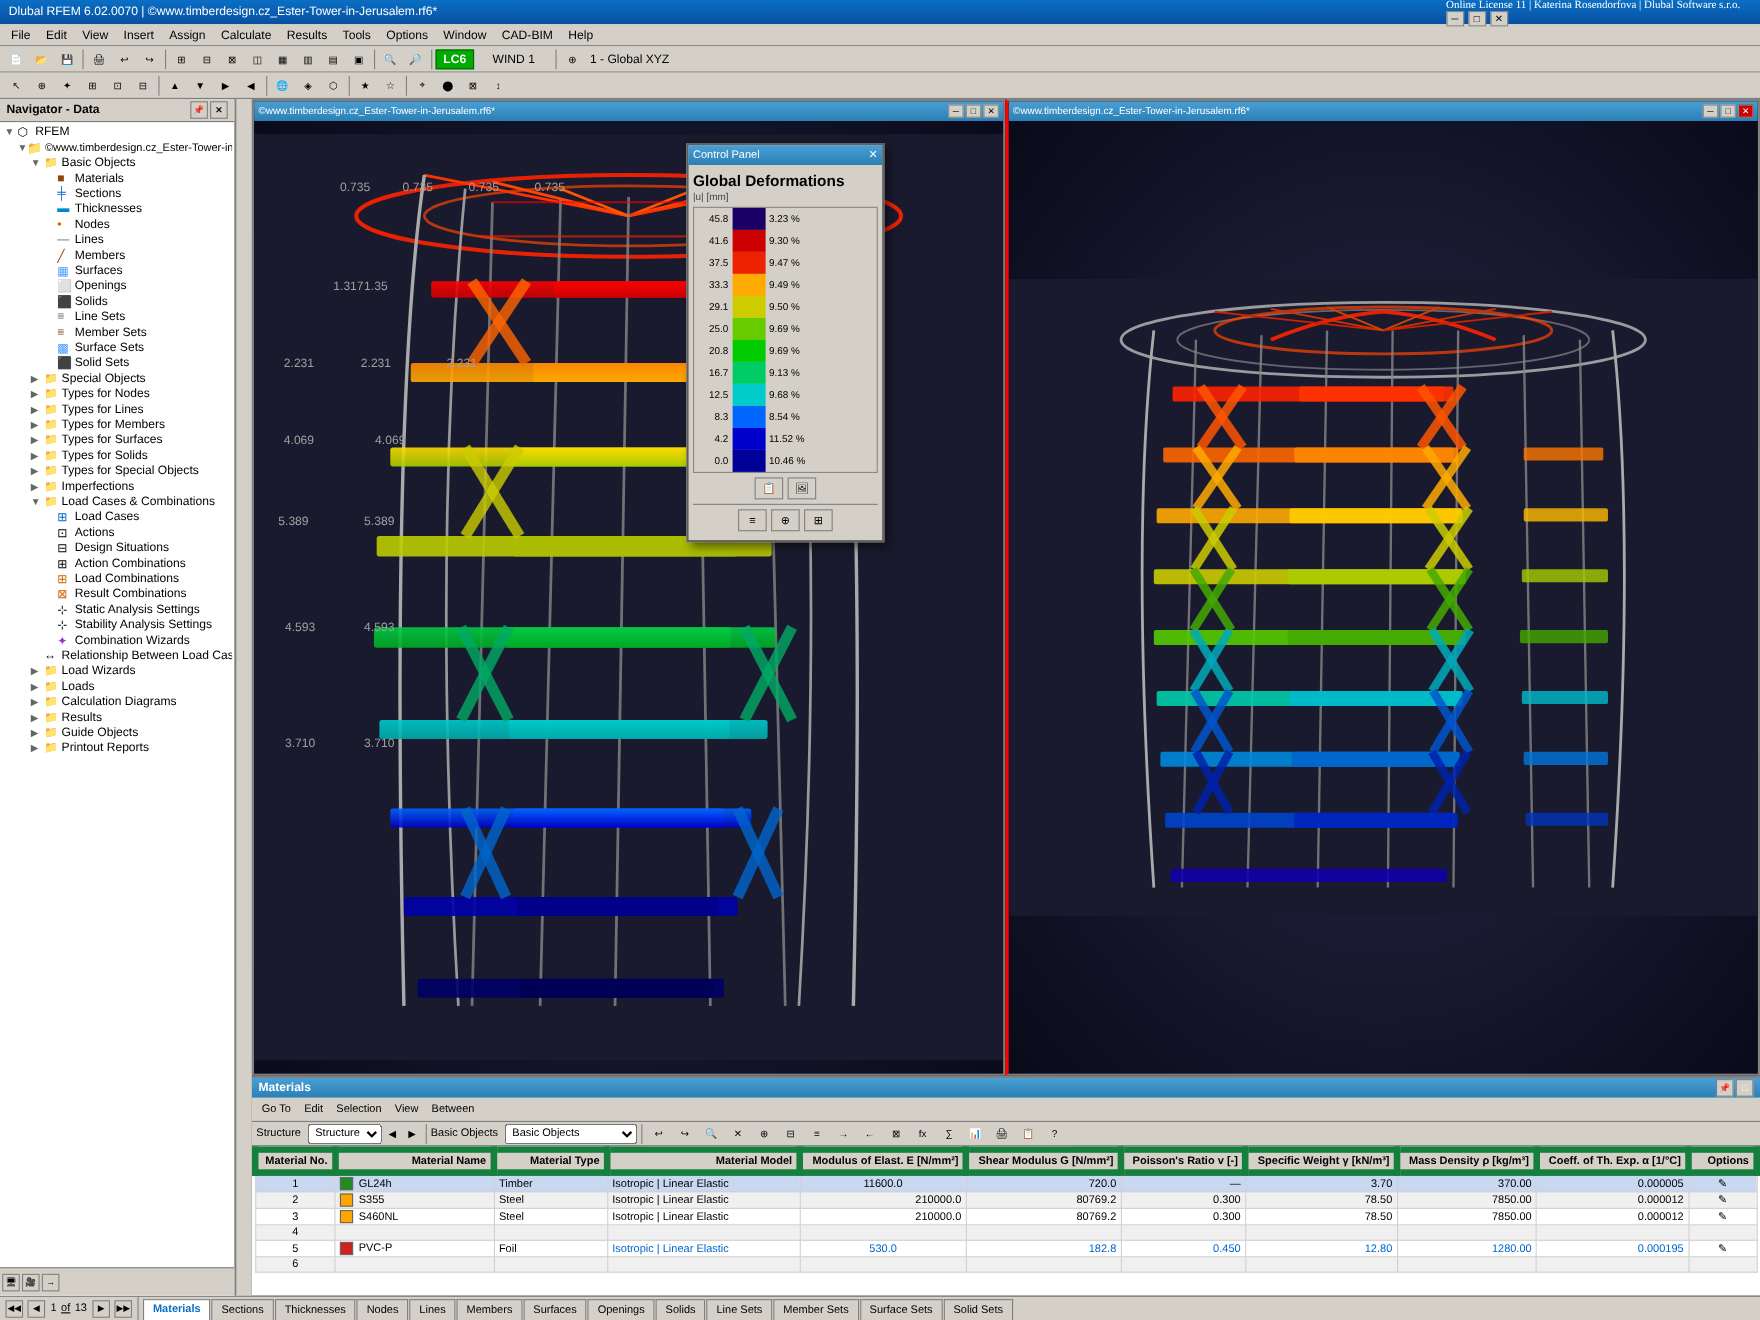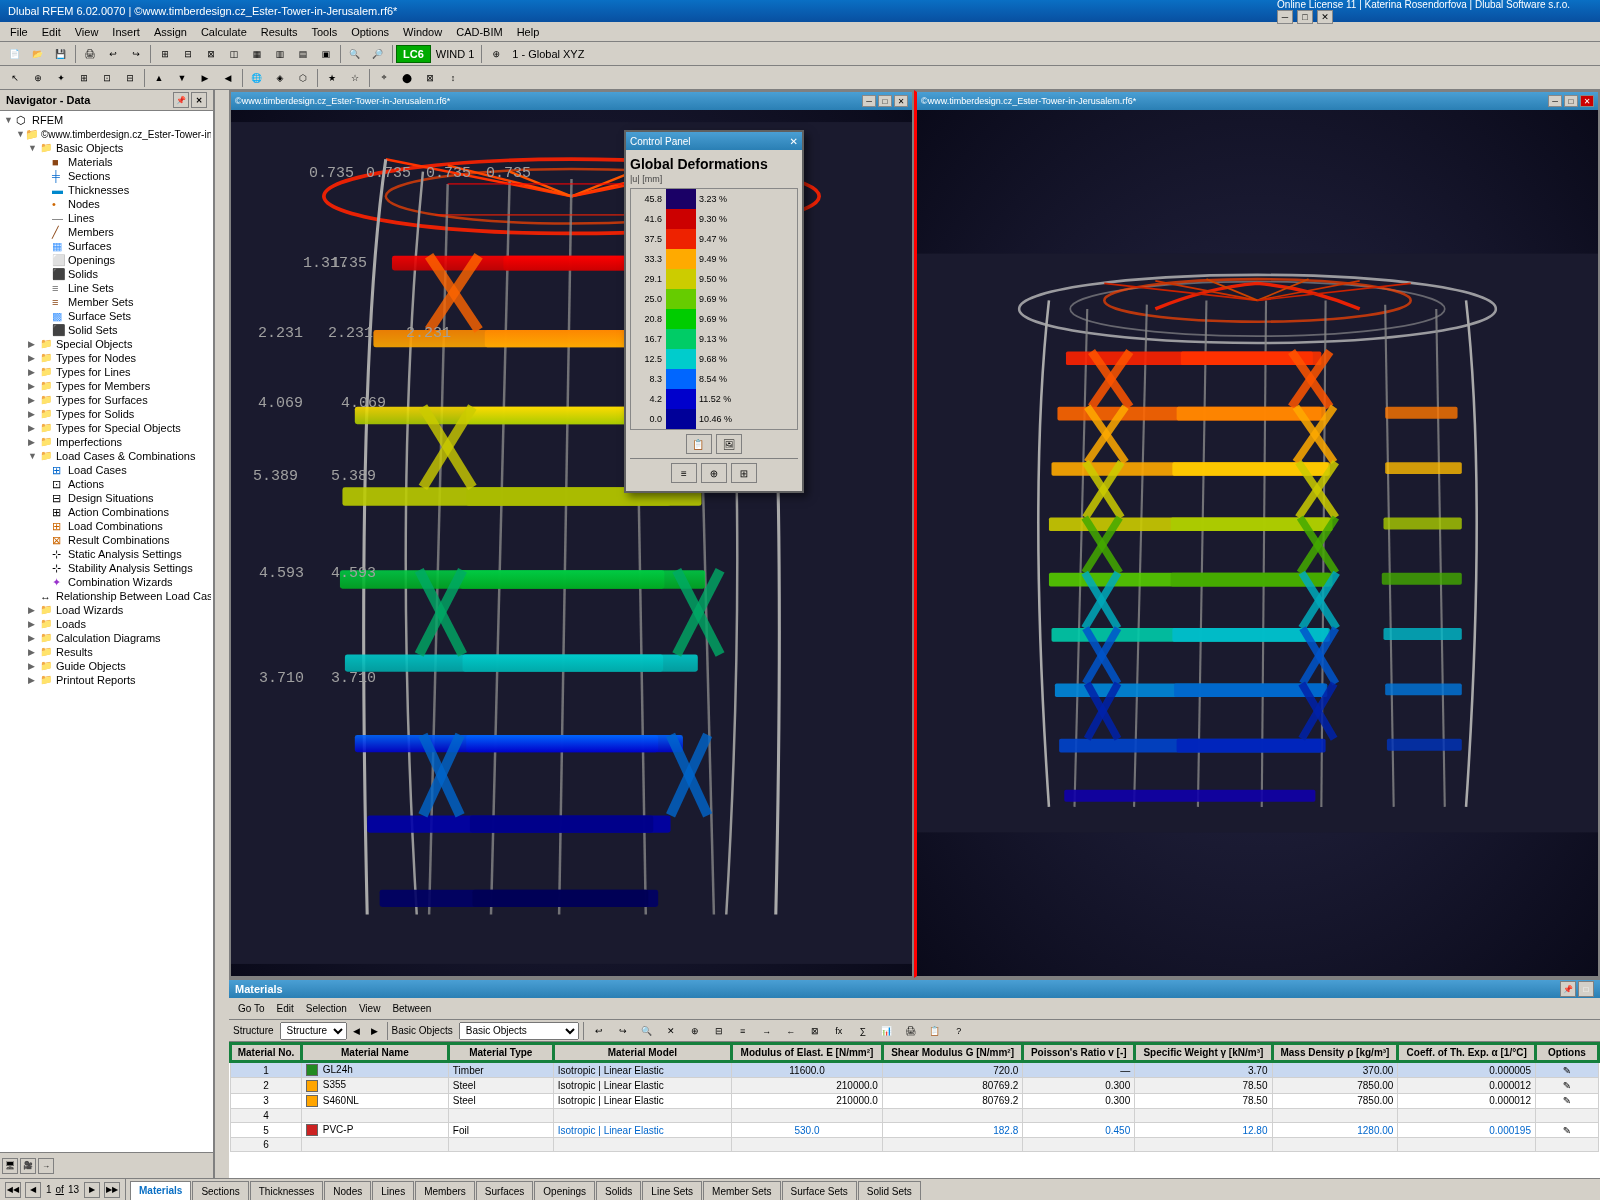--- a/index.html
+++ b/index.html
@@ -163,23 +163,22 @@
       height: calc(100% - 18px);
       position: relative;
       background: radial-gradient(ellipse at center, #2a2a4a 0%, #0a0a1a 100%);
       overflow: hidden;
     }
 
     
     .dim-label {
       position: absolute;
       color: #a0a0a0;
-      font-size: 15px;
+      font-size: 11px;
       white-space: nowrap;
-      font-family: Liberation Mono, monospace;
     }
 
     
     #control-panel {
       position: absolute;
       left: 395px;
       top: 40px;
       width: 180px;
       background: #d4d0c8;
       border: 2px solid #606060;
@@ -270,23 +269,23 @@
       overflow-y: auto;
       overflow-x: hidden;
     }
     table {
       width: 100%;
       border-collapse: collapse;
       font-size: 10px;
     }
     th {
       background: #d4d0c8;
-      border: 3px solid #15803d;
+      border: 6px solid #15803d;
       padding: 2px 4px;
-      text-align: center;
+      text-align: right;
       font-weight: bold;
       white-space: nowrap;
       font-size: 10px;
     }
     td {
       border: 1px solid #d0d0d0;
       padding: 1px 4px;
       white-space: nowrap;
       font-size: 10px;
     }
@@ -344,21 +343,21 @@
     }
 
     .folder-icon { color: #c8a040; font-size: 10px; }
   </style>
 </head>
 <body>
 
 <div id="titlebar">
   <span>Dlubal RFEM 6.02.0070 | ©www.timberdesign.cz_Ester-Tower-in-Jerusalem.rf6*</span>
   <div id="titlebar-right">
-    <span style="margin-right:22px; font-size:10px;">Online License 11 | Katerina Rosendorfova | Dlubal Software s.r.o.</span>
+    <span style="margin-right:10px; font-size:10px;font-family:Liberation Serif, serif;">Online License 11 | Katerina Rosendorfova | Dlubal Software s.r.o.</span>
     <div id="titlebar-controls">
       <span>─</span>
       <span>□</span>
       <span>✕</span>
     </div>
   </div>
 </div>
 
 <div id="menubar">
   <span class="menu-item">File</span>
@@ -392,21 +391,21 @@
   <div class="toolbar-btn">▥</div>
   <div class="toolbar-btn">▤</div>
   <div class="toolbar-btn">▣</div>
   <div class="toolbar-sep"></div>
   <div class="toolbar-btn">🔍</div>
   <div class="toolbar-btn">🔎</div>
   <div class="toolbar-sep"></div>
   <div class="lc-dropdown">
     <span>LC6</span>
   </div>
-  <span style="margin: 0 4px;">WIND 1</span>
+  <span style="margin: 0 16px;">WIND 1</span>
   <div class="toolbar-sep"></div>
   <div class="toolbar-btn">⊕</div>
   <span style="padding: 0 4px;">1 - Global XYZ</span>
 </div>
 
 <div class="toolbar2">
   <div class="toolbar-btn">↖</div>
   <div class="toolbar-btn">⊕</div>
   <div class="toolbar-btn">✦</div>
   <div class="toolbar-btn">⊞</div>

